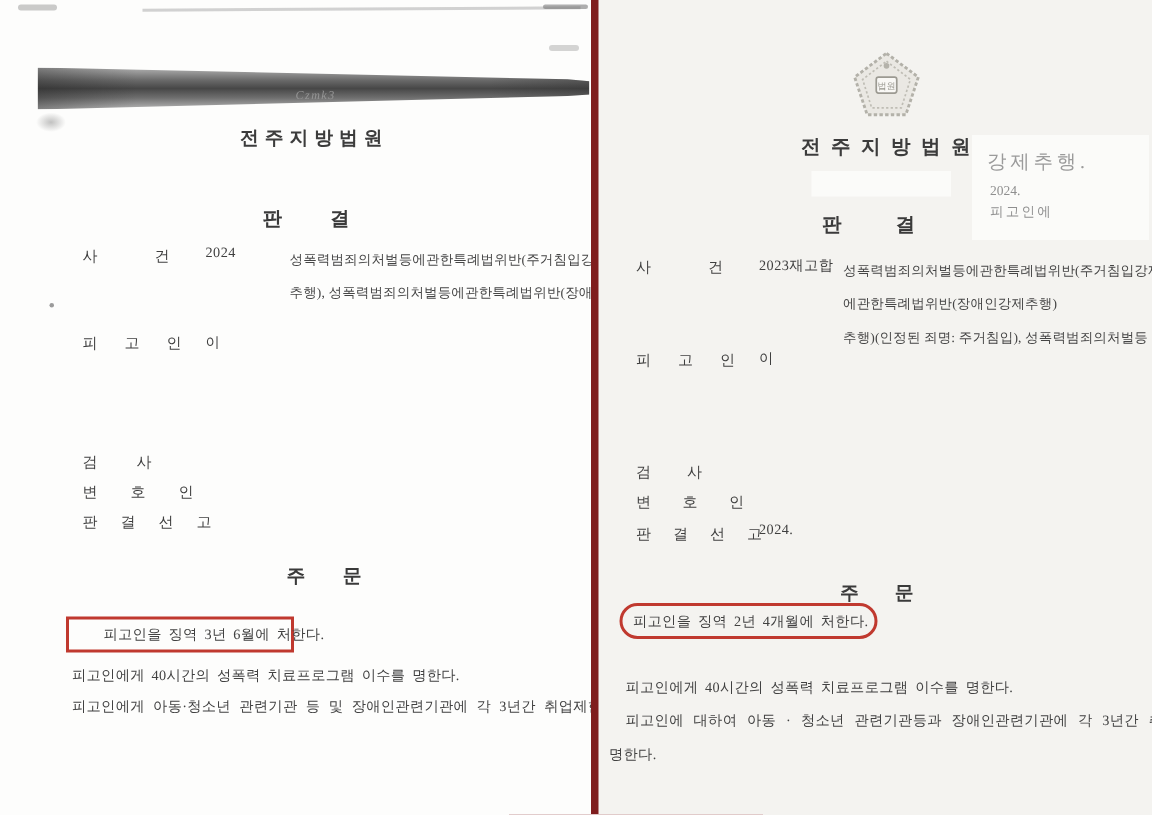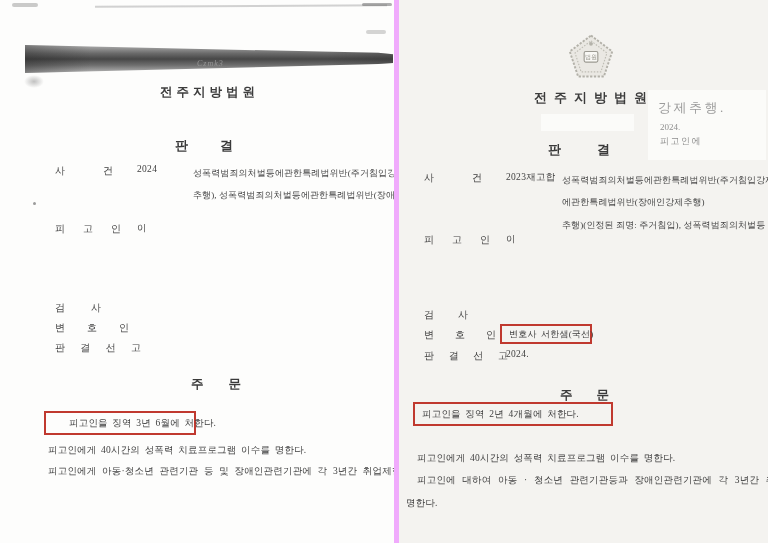--- a/index.html
+++ b/index.html
@@ -4,21 +4,21 @@
 <style>
   * { box-sizing: border-box; }
   html, body { margin: 0; padding: 0; }
   body {
     width: 768px; height: 543px;
     background: #ffffff;
     font-family: "Liberation Serif", "DejaVu Serif", serif;
   }
   .canvas {
     position: relative; width: 768px; height: 543px;
-    background: #f0abfc; overflow: hidden;
+    background: #7f1d1d; overflow: hidden;
   }
   .page { position: absolute; top: 0; height: 543px; overflow: hidden; }
   .page-left  { left: 0;   width: 394px; background: #fdfdfc; }
   .page-right { left: 399px; width: 369px; background: #f4f3f0; }
 
   
   .scan-band {
     position: absolute; left: 25px; top: 45px; width: 368px; height: 28px;
     background:
       linear-gradient(to right, rgba(30,30,30,.35), rgba(0,0,0,0) 18%, rgba(0,0,0,0) 82%, rgba(40,40,40,.3)),
@@ -217,37 +217,34 @@
         </span>
     </div>
 
     <div class="row" style="left:25px; top:328px;">
       <span class="label justify-chars" style="width:72px;">
           <span>변</span>
           <span>호</span>
           <span>인</span>
         </span>
     </div>
-    <div class="red-box red-box-inline" style="left:101px; top:324px; width:92px; height:20px;">
-      <span class="box-text" style="font-size:9px;">변호사 서한샘(국선)</span>
-    </div>
 
     <div class="row" style="left:25px; top:349px;">
       <span class="label justify-chars" style="width:84px;">
           <span>판</span>
           <span>결</span>
           <span>선</span>
           <span>고</span>
         </span>
       <span class="value">2024.</span>
     </div>
 
     <div class="section-title" style="left:161px; top:387px; letter-spacing:24px; font-size:12.5px;">주문</div>
 
-    <div class="red-box" style="left:14px; top:402px; width:200px; height:24px;">
+    <div class="red-box" style="left:14px; top:402px; width:172px; height:24px;border-radius:12px;">
       <span class="box-text">피고인을 징역 2년 4개월에 처한다.</span>
     </div>
     <div class="order-line" style="left:18px; top:431px;">피고인에게 40시간의 성폭력 치료프로그램 이수를 명한다.</div>
     <div class="order-line" style="left:18px; top:453px; word-spacing:4px;">피고인에 대하여 아동 · 청소년 관련기관등과 장애인관련기관에 각 3년간 취업제한을</div>
     <div class="order-line" style="left:7px; top:476px;">명한다.</div>
   </div>
 
 </div>
 
 </body></html>

